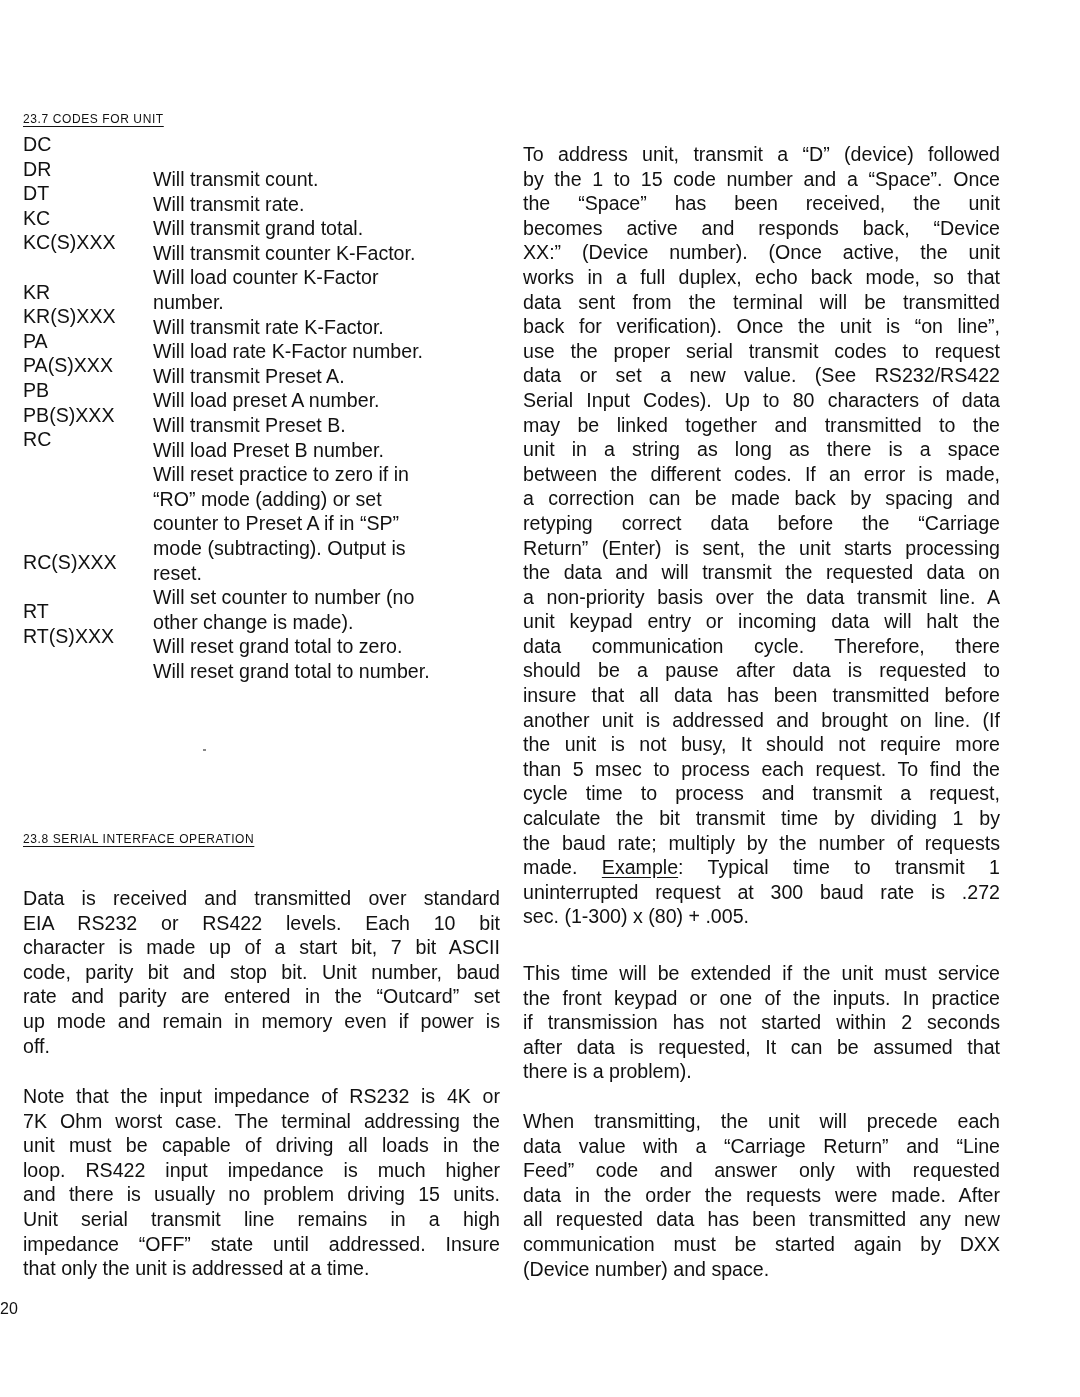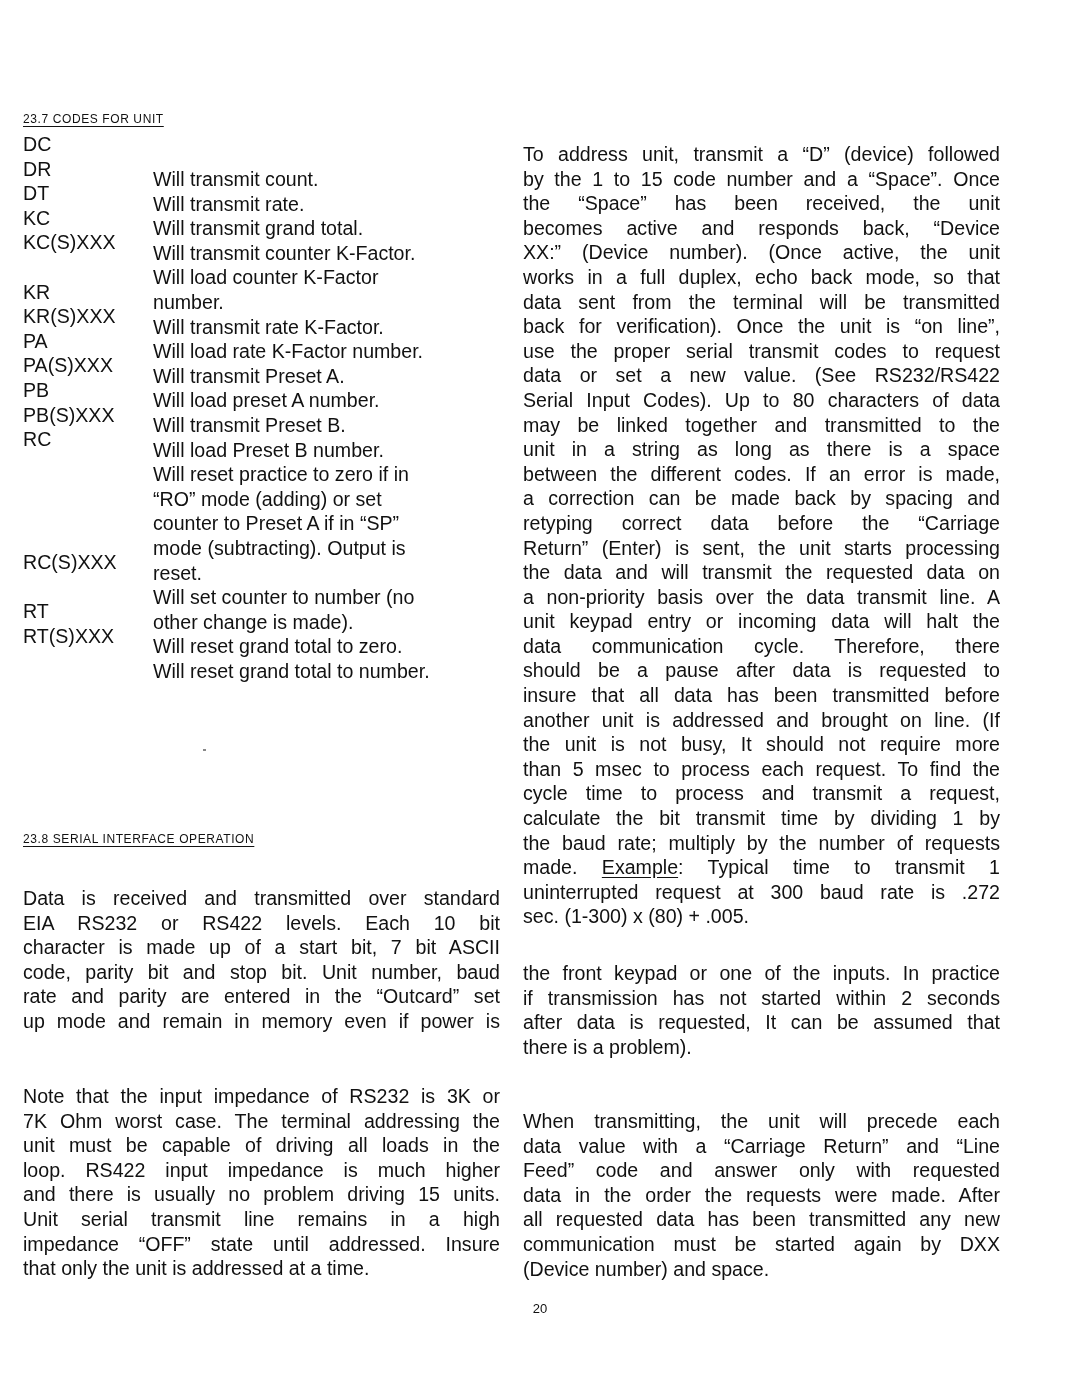--- a/index.html
+++ b/index.html
@@ -20,22 +20,22 @@
   .desc { position: absolute; left: 130px; top: 16px; width: 345px; margin-top: 19px; }
   .desc-line { display: block; white-space: nowrap; }
   .para { position: absolute; left: 0; font-size: 19.6px; line-height: 24.6px; margin-top: 35px; }
   .line {
     display: block; white-space: nowrap; text-align: justify; text-align-last: justify;
     height: 24.6px;
   }
   .line.last { text-align-last: left; }
   .u { text-decoration: underline; text-underline-offset: 3px; }
   .page-number {
-    position: absolute; left: 0; top: 1297px; width: 1080px; text-align: center;
-    font-size: 13px; line-height: 24px;
+    position: absolute; left: 0; top: 1297px; width: 1080px; 
+    font-size: 16px; line-height: 24px;
   }
   .speck { position: absolute; left: 203px; top: 749px; width: 3px; height: 2px; background: #888; }
 </style>
 </head>
 <body>
 
 <div class="col col-left">
   <div class="heading" style="top:107px;">23.7 CODES FOR UNIT</div>
   <div id="codes-list">
       <div class="code-row" style="top: 132px;">
@@ -137,23 +137,24 @@
     </div>
 
   <div class="heading" style="top:827px;">23.8 SERIAL INTERFACE OPERATION</div>
   <div class="para" id="serial-p1" style="top:851px; width:477px;">
       <span class="line">Data is received and transmitted over standard</span>
       <span class="line">EIA RS232 or RS422 levels. Each 10 bit</span>
       <span class="line">character is made up of a start bit, 7 bit ASCII</span>
       <span class="line">code, parity bit and stop bit. Unit number, baud</span>
       <span class="line">rate and parity are entered in the “Outcard” set</span>
       <span class="line">up mode and remain in memory even if power is</span>
+      <span class="line last">off.</span>
     </div>
   <div class="para" id="serial-p2" style="top:1049px; width:477px;">
-      <span class="line">Note that the input impedance of RS232 is 3K or</span>
+      <span class="line">Note that the input impedance of RS232 is 4K or</span>
       <span class="line">7K Ohm worst case. The terminal addressing the</span>
       <span class="line">unit must be capable of driving all loads in the</span>
       <span class="line">loop. RS422 input impedance is much higher</span>
       <span class="line">and there is usually no problem driving 15 units.</span>
       <span class="line">Unit serial transmit line remains in a high</span>
       <span class="line">impedance “OFF” state until addressed. Insure</span>
       <span class="line last">that only the unit is addressed at a time.</span>
     </div>
 </div>
 
@@ -192,20 +193,21 @@
         <span class="line">calculate the bit transmit time by dividing 1 by</span>
         <span class="line">the baud rate; multiply by the number of requests</span>
       </div>
     <span class="line"><span>made. </span><span class="u">Example</span><span>: Typical time to transmit 1</span></span>
     <div id="right-p1-cont">
         <span class="line">uninterrupted request at 300 baud rate is .272</span>
         <span class="line last">sec. (1-300) x (80) + .005.</span>
       </div>
   </div>
   <div class="para" id="right-p2" style="top:926px; width:477px;">
+      <span class="line">This time will be extended if the unit must service</span>
       <span class="line">the front keypad or one of the inputs. In practice</span>
       <span class="line">if transmission has not started within 2 seconds</span>
       <span class="line">after data is requested, It can be assumed that</span>
       <span class="line last">there is a problem).</span>
     </div>
   <div class="para" id="right-p3" style="top:1074px; width:477px;">
       <span class="line">When transmitting, the unit will precede each</span>
       <span class="line">data value with a “Carriage Return” and “Line</span>
       <span class="line">Feed” code and answer only with requested</span>
       <span class="line">data in the order the requests were made. After</span>

